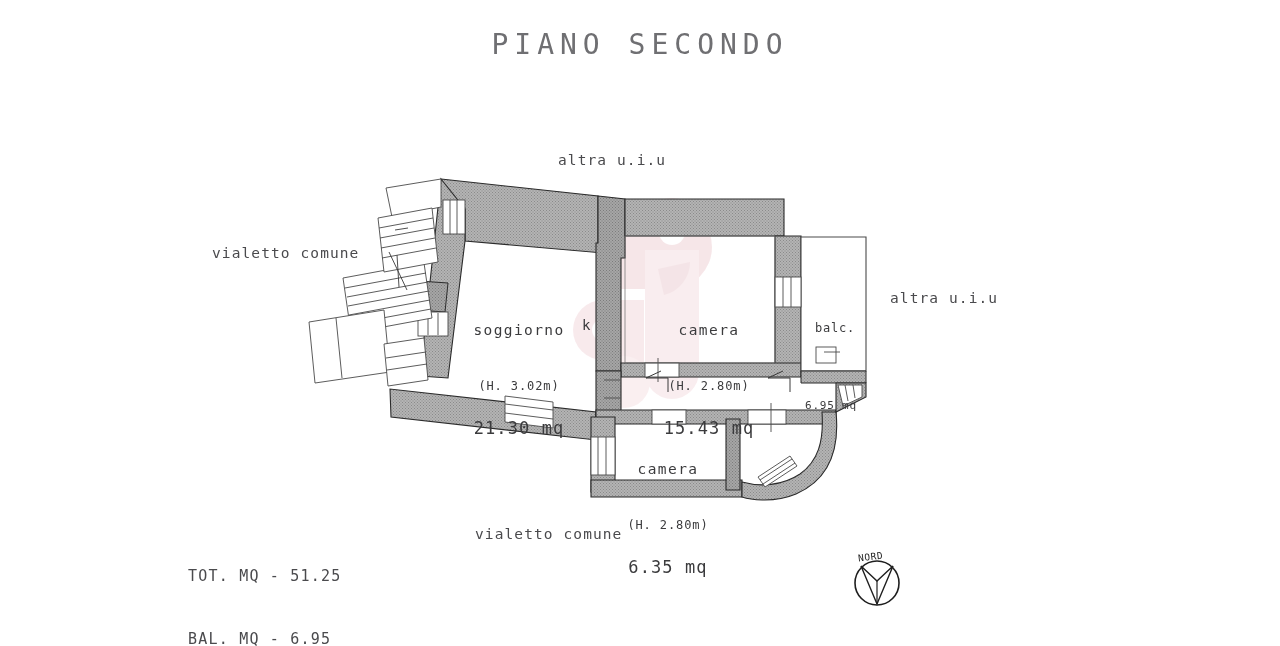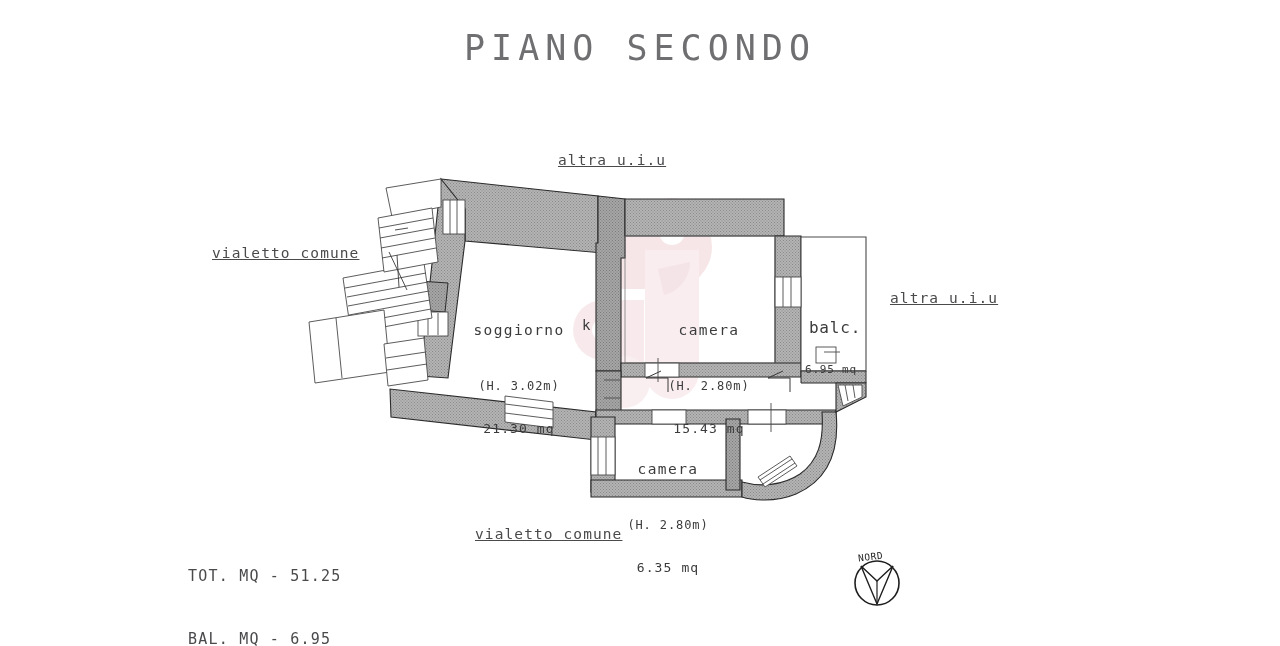--- a/index.html
+++ b/index.html
@@ -24,34 +24,33 @@
     height: 646px;
   }
 
   .title {
     position: absolute;
     left: 0;
     top: 28px;
     width: 1280px;
     text-align: center;
     font-family: "DejaVu Sans Mono", "Liberation Mono", monospace;
-    font-size: 35px;
+    font-size: 28px;
     letter-spacing: 6px;
     color: #6f6f72;
     font-weight: 400;
     white-space: pre;
   }
 
   .ext-label {
     position: absolute;
     font-size: 14.5px;
     letter-spacing: 1.1px;
     color: #4a4a4d;
     white-space: pre;
-    text-decoration: underline;
   }
 
   .summary {
     position: absolute;
     font-size: 15px;
     letter-spacing: 1.2px;
     color: #4a4a4d;
     white-space: pre;
     line-height: 21px;
   }
@@ -72,26 +71,26 @@
   }
   .room-label .rl-h {
     display: block;
     font-size: 12px;
     letter-spacing: 0.9px;
     line-height: 14px;
     margin-top: 12px;
   }
   .room-label .rl-area {
     display: block;
-    font-size: 13px;
+    font-size: 17px;
     letter-spacing: 1.1px;
     line-height: 15px;
   }
-  .room-label.small .rl-name { font-size: 16px; letter-spacing: 0.8px; line-height: 14px;}
-  .room-label.small .rl-area { font-size: 11px; letter-spacing: 0.8px; line-height: 13px;}
+  .room-label.small .rl-name { font-size: 12px; letter-spacing: 0.8px; line-height: 14px;}
+  .room-label.small .rl-area { font-size: 11px; letter-spacing: 0.8px; line-height: 13px; margin-top: 36px;}
 
   .k-mark {
     position: absolute;
     font-size: 14px;
     color: #3b3b3d;
     letter-spacing: 1px;
   }
 
   .compass-label {
     position: absolute;

